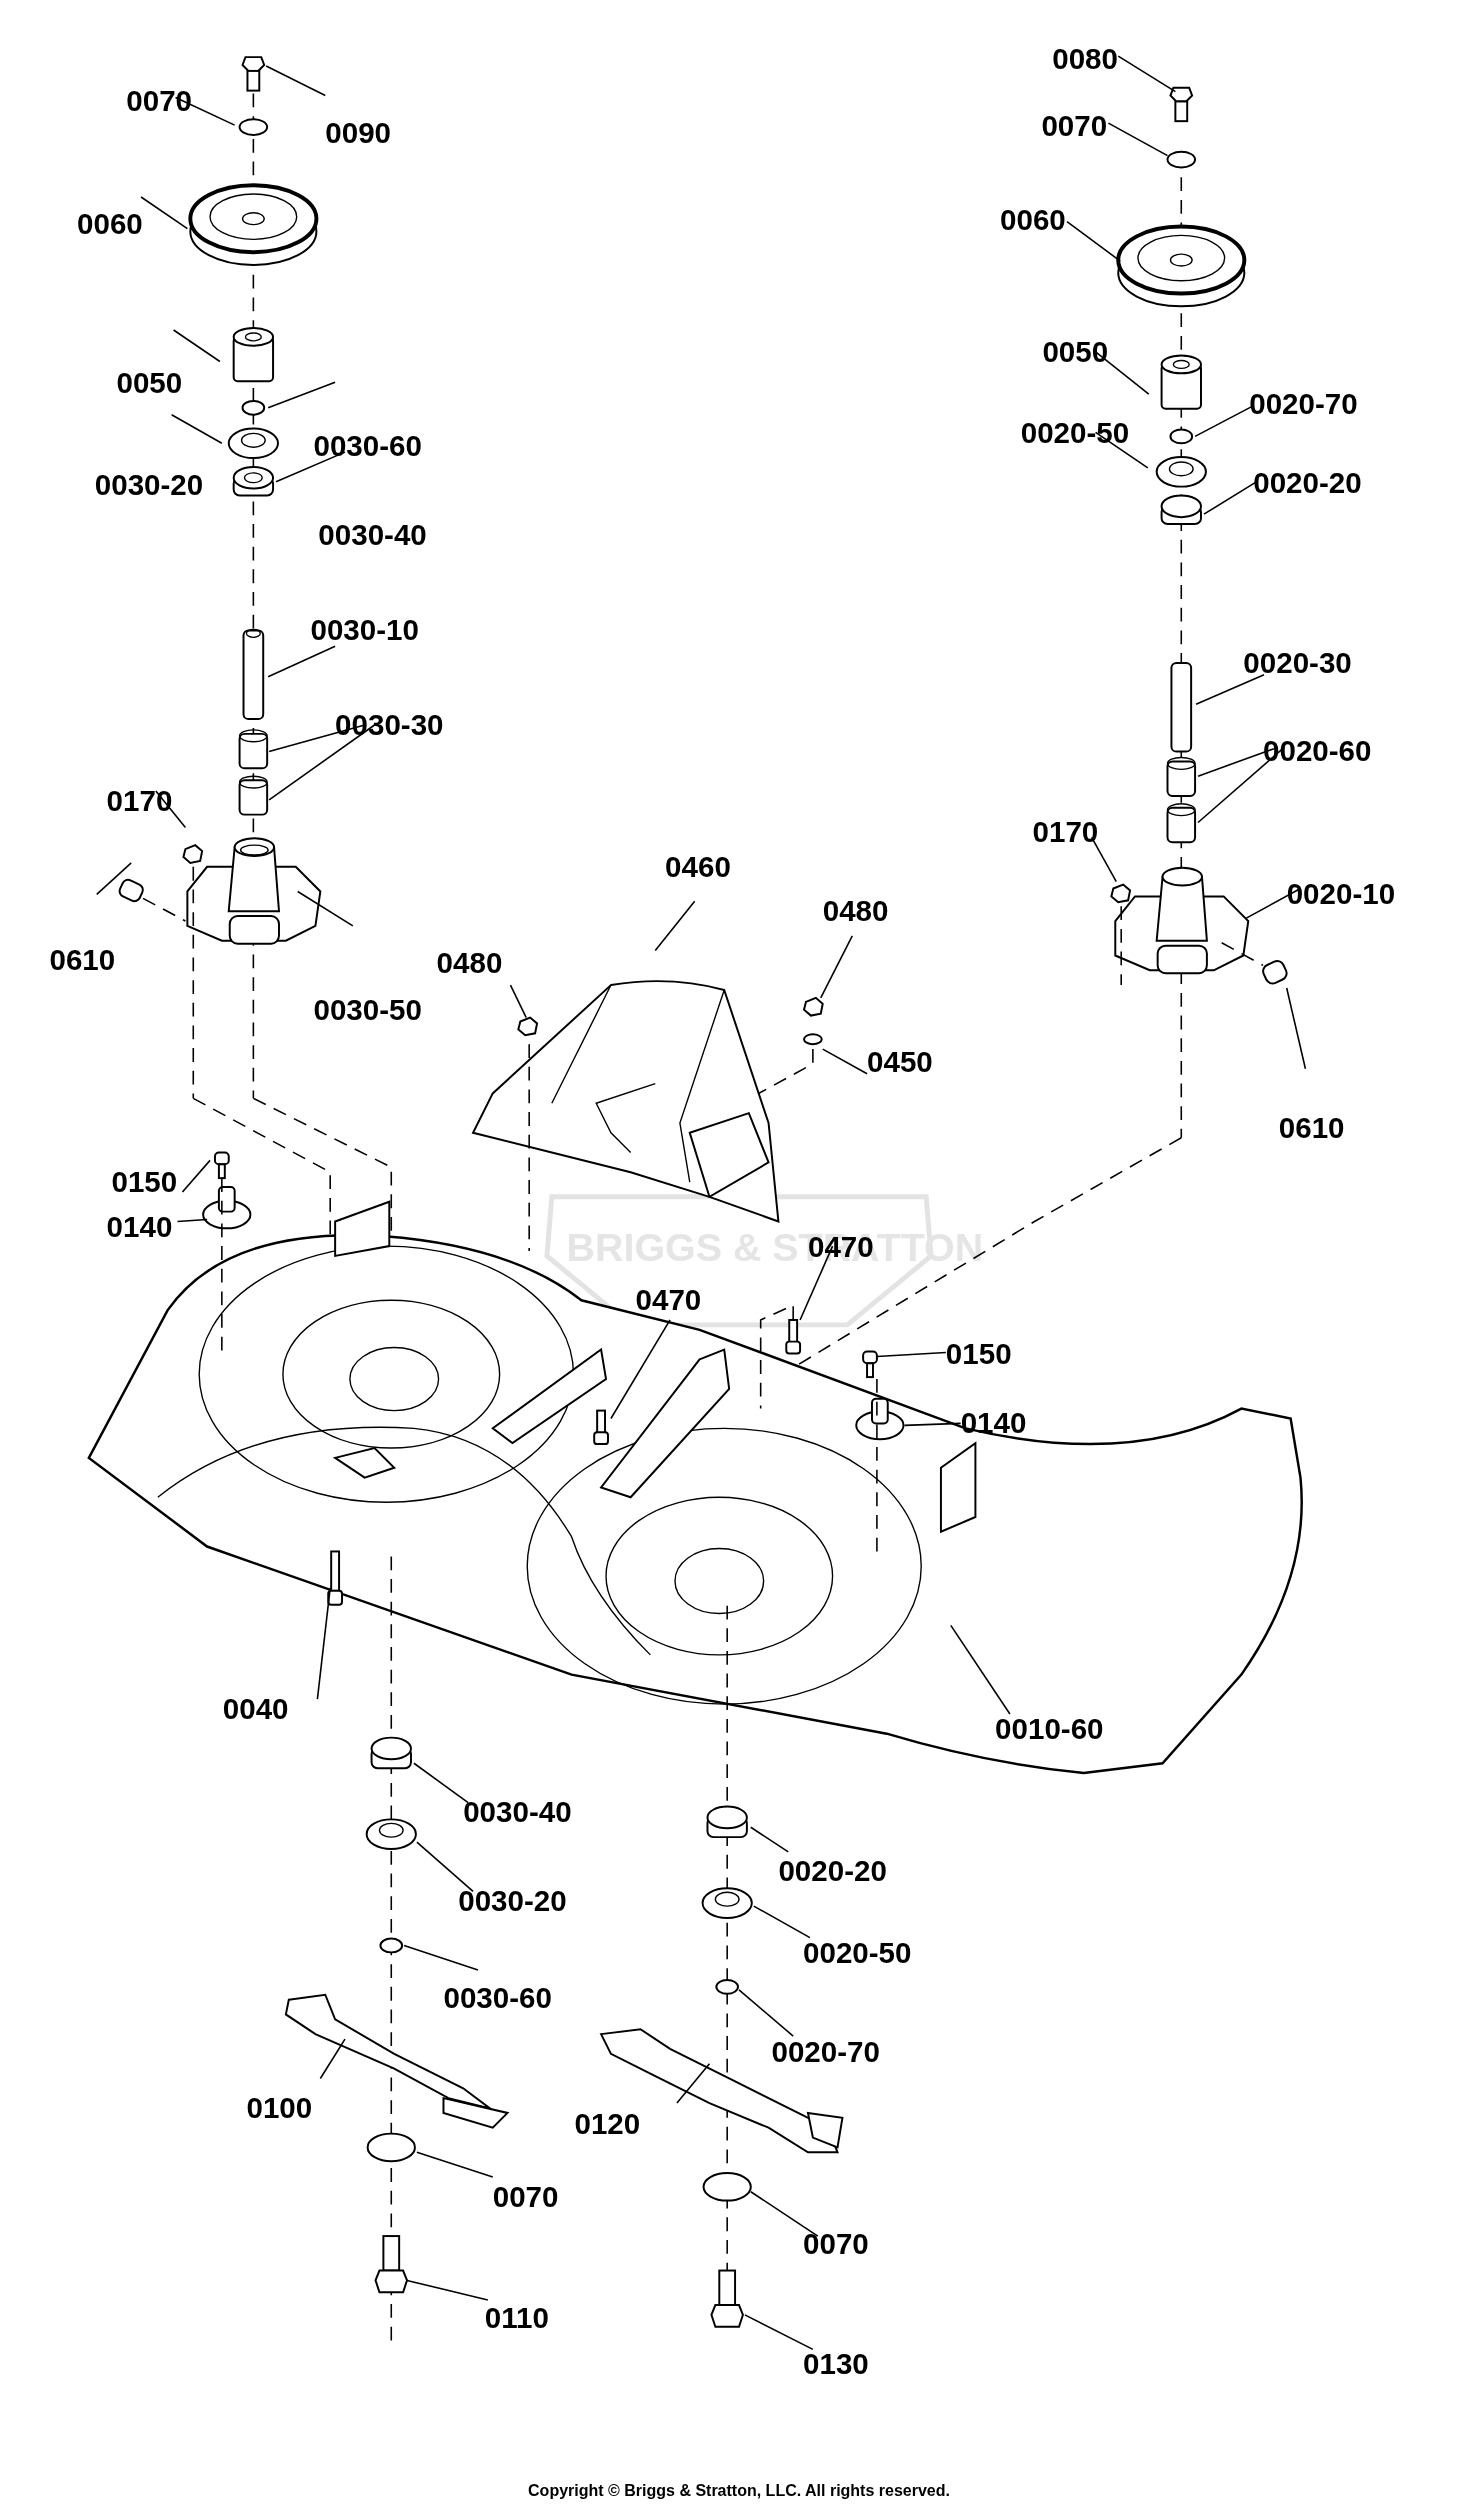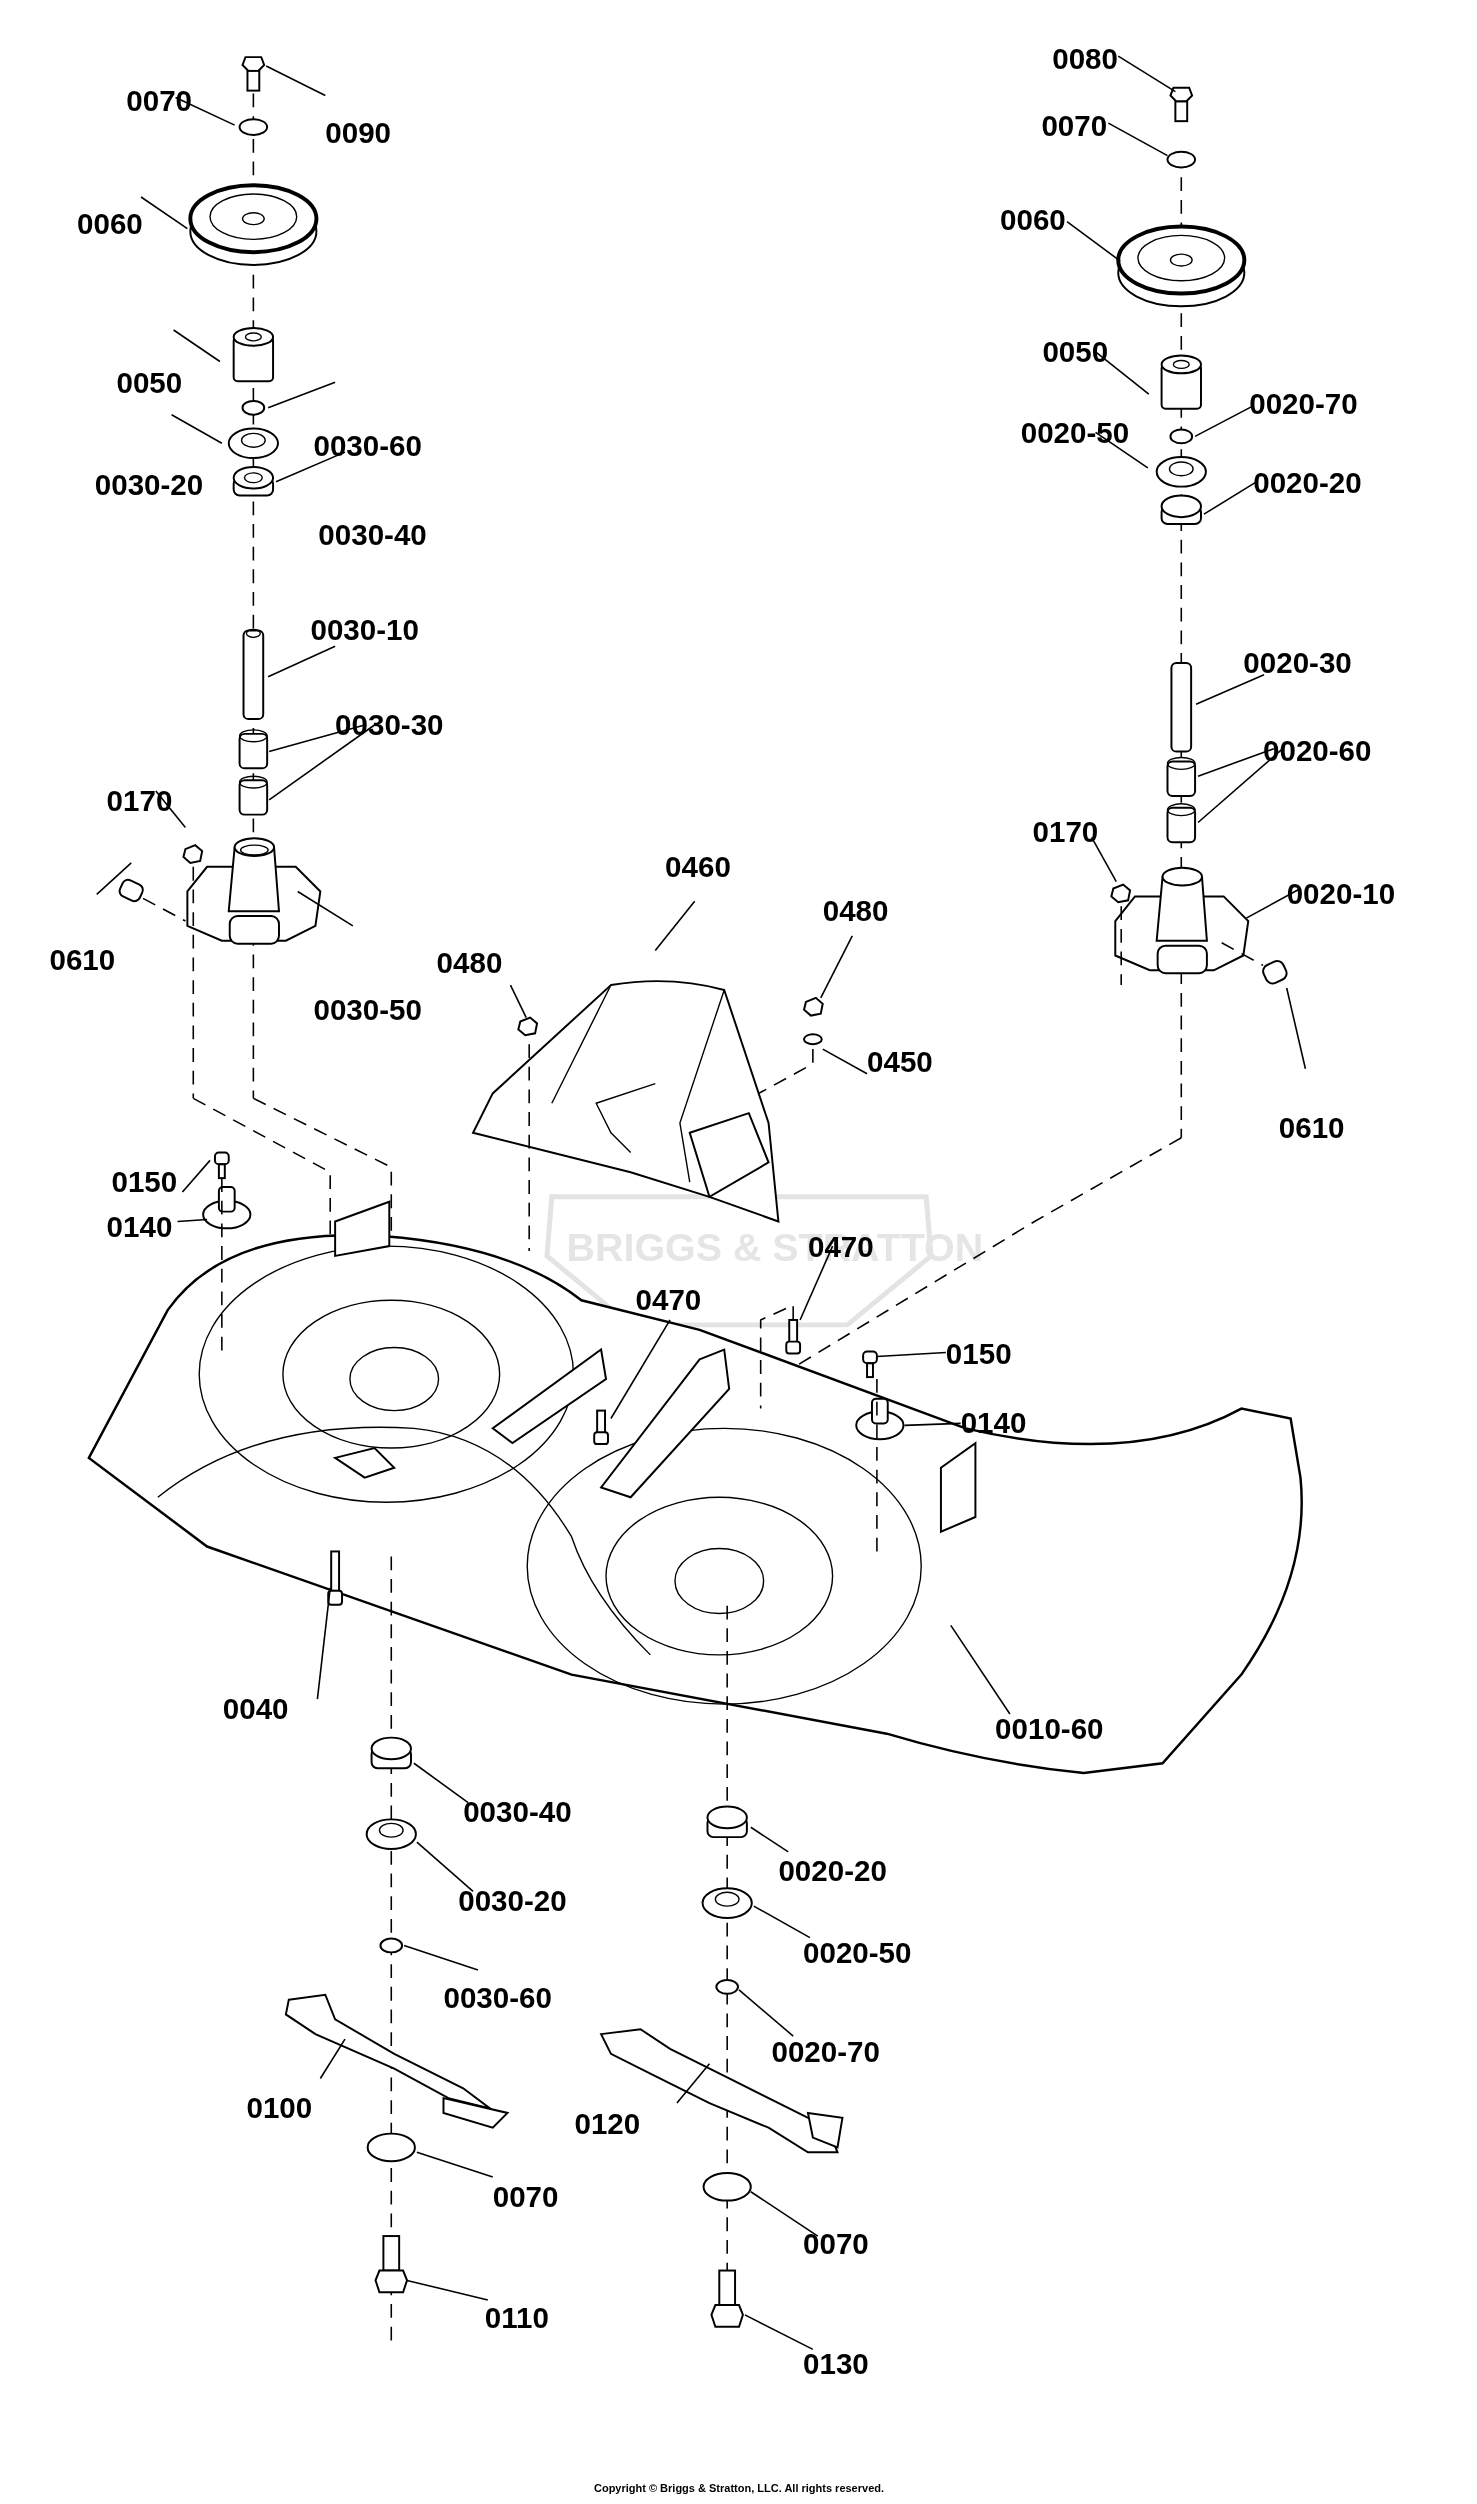--- a/index.html
+++ b/index.html
@@ -3,21 +3,21 @@
 <meta charset="utf-8">
 <style>
   html,body{margin:0;padding:0;background:#fff;}
   body{width:1478px;height:2504px;position:relative;overflow:hidden;font-family:"Liberation Sans",sans-serif;}
   #diagram{position:absolute;left:0;top:0;width:1478px;height:2504px;}
   .lbl{font-family:"Liberation Sans Narrow","Liberation Sans",sans-serif;font-weight:bold;font-size:30px;fill:#000;transform-box:fill-box;}
   .leader{stroke:#000;stroke-width:1.6;fill:none;}
   .dash{stroke:#000;stroke-width:1.6;fill:none;stroke-dasharray:14 9;}
   .part{stroke:#000;stroke-width:2;fill:#fff;}
   .thin{stroke:#000;stroke-width:1.4;fill:none;}
-  .copyright{position:absolute;left:0;width:1478px;top:2482px;text-align:center;font-size:11px;font-weight:bold;color:#000;font-family:"Liberation Sans",sans-serif;}
+  .copyright{position:absolute;left:0;width:1478px;top:2482px;text-align:center;font-size:16px;font-weight:bold;color:#000;font-family:"Liberation Sans",sans-serif;}
   .watermark{fill:none;stroke:#e3e3e3;stroke-width:5;}
   .wmtext{fill:#e5e5e5;font-family:"Liberation Sans",sans-serif;font-weight:bold;font-size:40px;}
 </style>
 </head>
 <body>
 
 <svg id="diagram" viewBox="0 0 1500 2542" xmlns="http://www.w3.org/2000/svg">
 
   <g>
     <path class="watermark" d="M560 1215 L940 1215 L945 1275 L860 1345 L640 1345 L555 1275 Z"></path>

